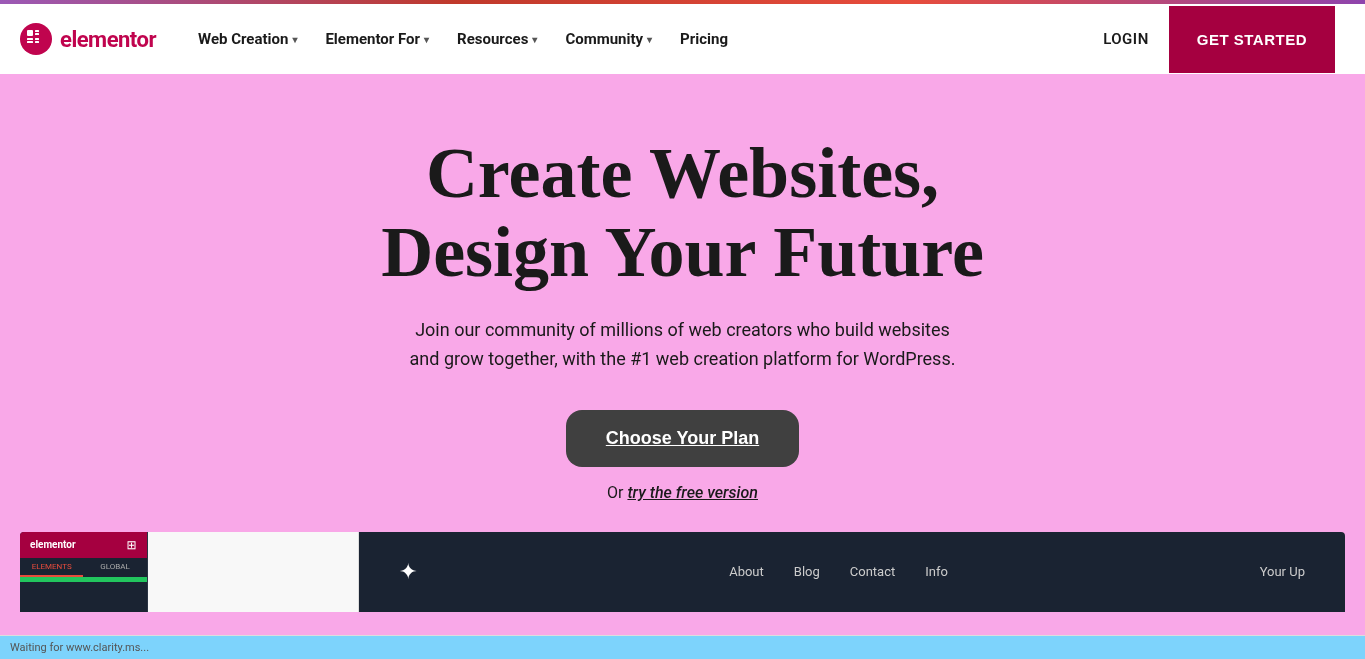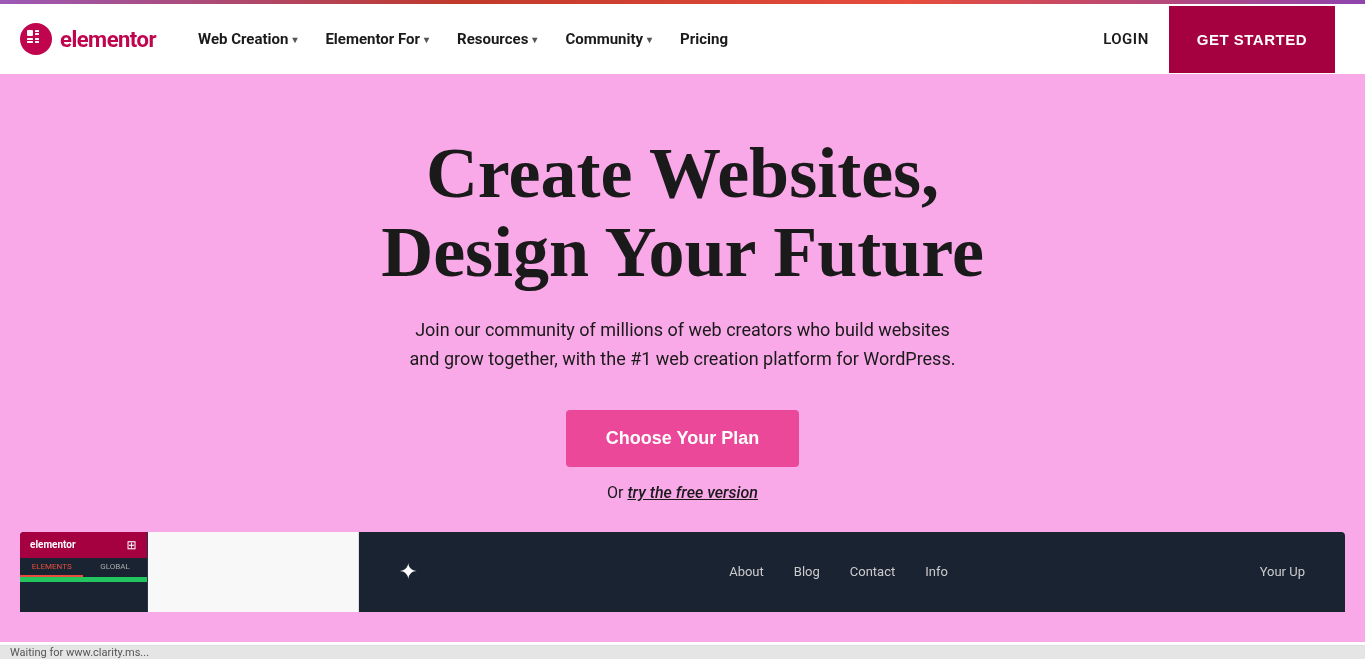--- a/index.html
+++ b/index.html
@@ -144,29 +144,30 @@
     .hero-subtitle {
       font-size: 18px;
       color: #1a1a1a;
       text-align: center;
       line-height: 1.6;
       max-width: 620px;
       margin-bottom: 36px;
     }
 
     .choose-plan-btn {
-      background: #ec4899;
+      background: #404040;
       color: white;
       font-size: 18px;
       font-weight: 700;
       padding: 18px 40px;
       border: none;
-      border-radius: 4px;
+      border-radius: 16px;
       cursor: pointer;
       margin-bottom: 16px;
+      text-decoration: underline;
     }
 
     .free-version-text {
       font-size: 16px;
       color: #1a1a1a;
       text-align: center;
     }
 
     .free-version-link {
       color: #1a1a1a;
@@ -235,22 +236,22 @@
       color: #ccc;
       font-size: 13px;
     }
 
     
     .status-bar {
       position: fixed;
       bottom: 0;
       left: 0;
       width: 100%;
-      height: 14px;
-      background: #e5e5e5;
+      height: 24px;
+      background: #7dd3fc;
       border-top: 1px solid #ddd;
       display: flex;
       align-items: center;
       padding: 0 10px;
       font-size: 11px;
       color: #555;
       z-index: 100;
     }
   </style>
 </head>

